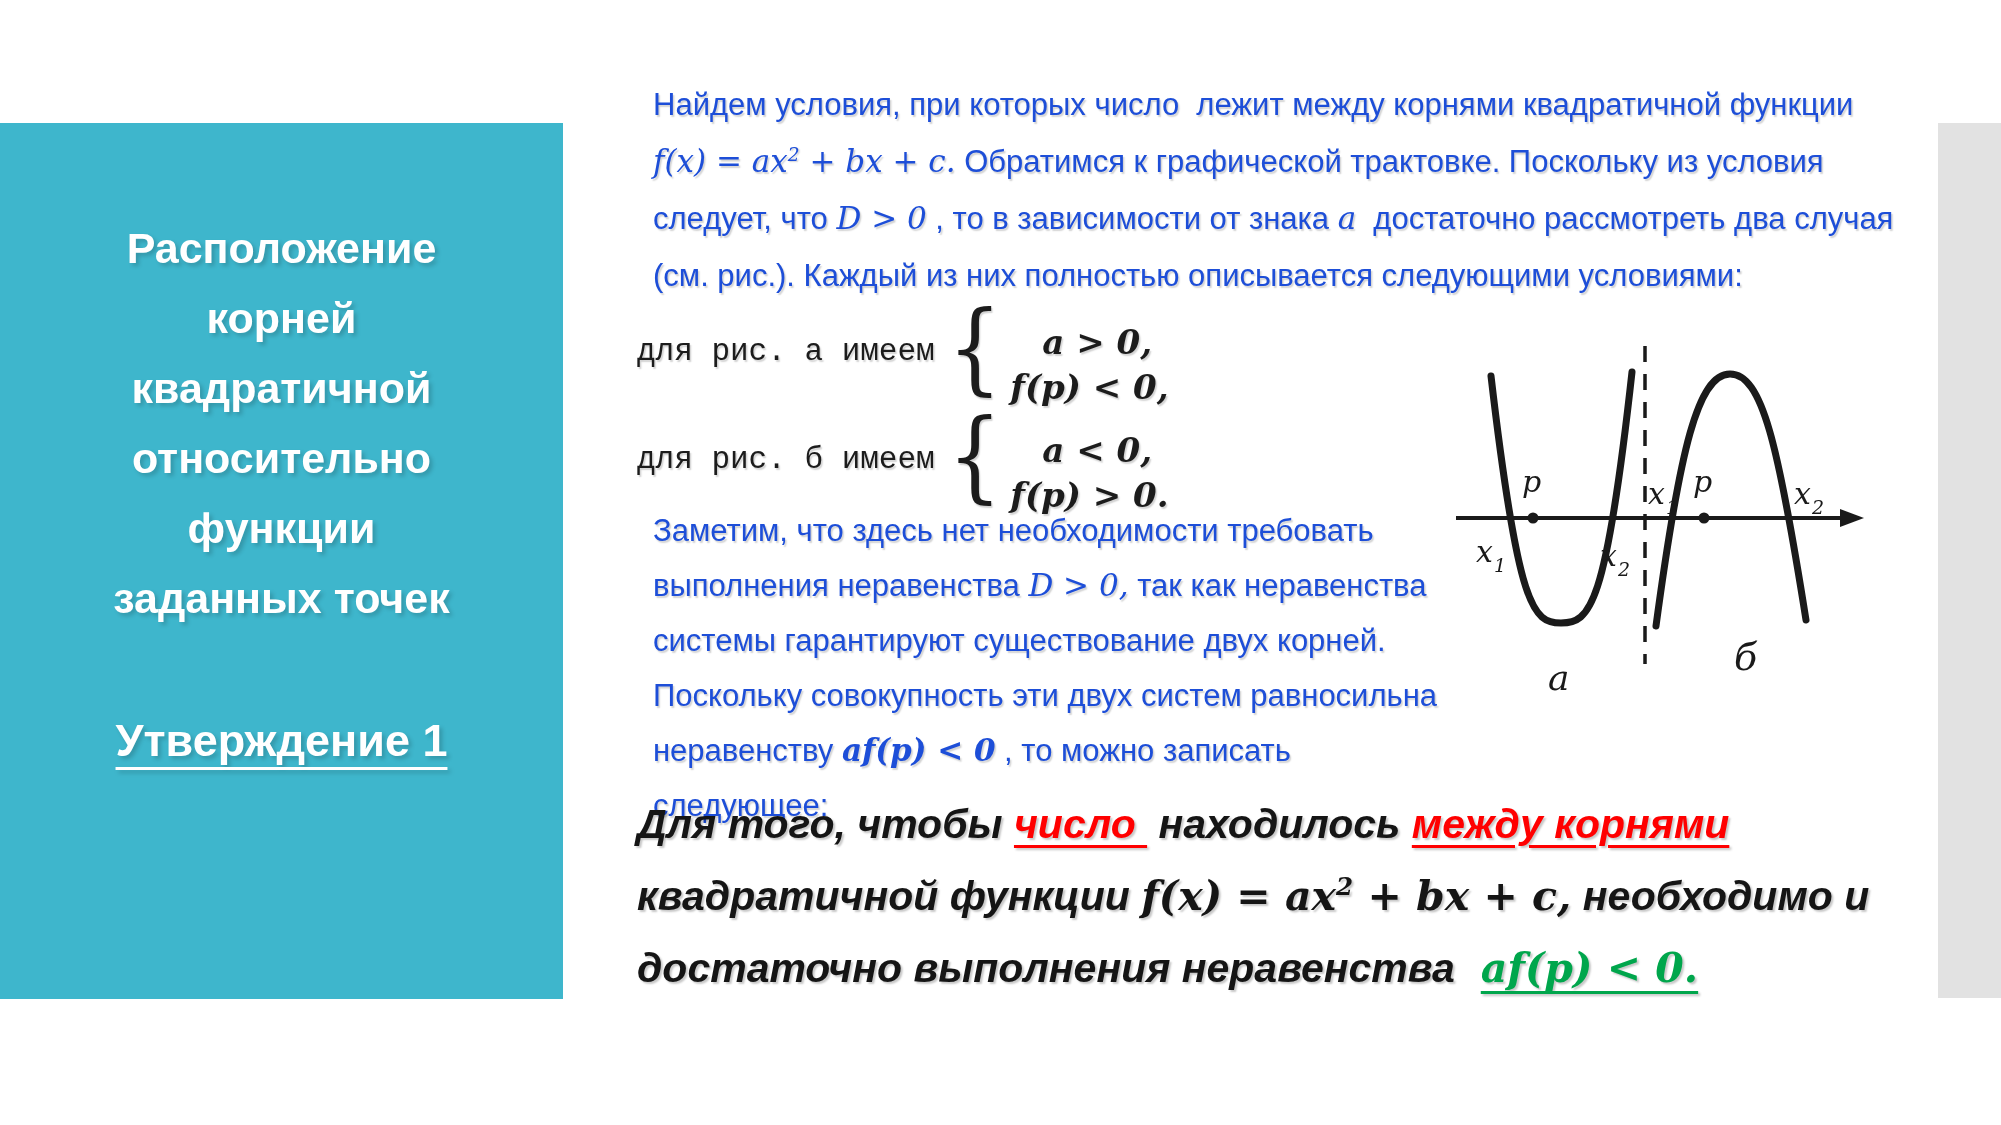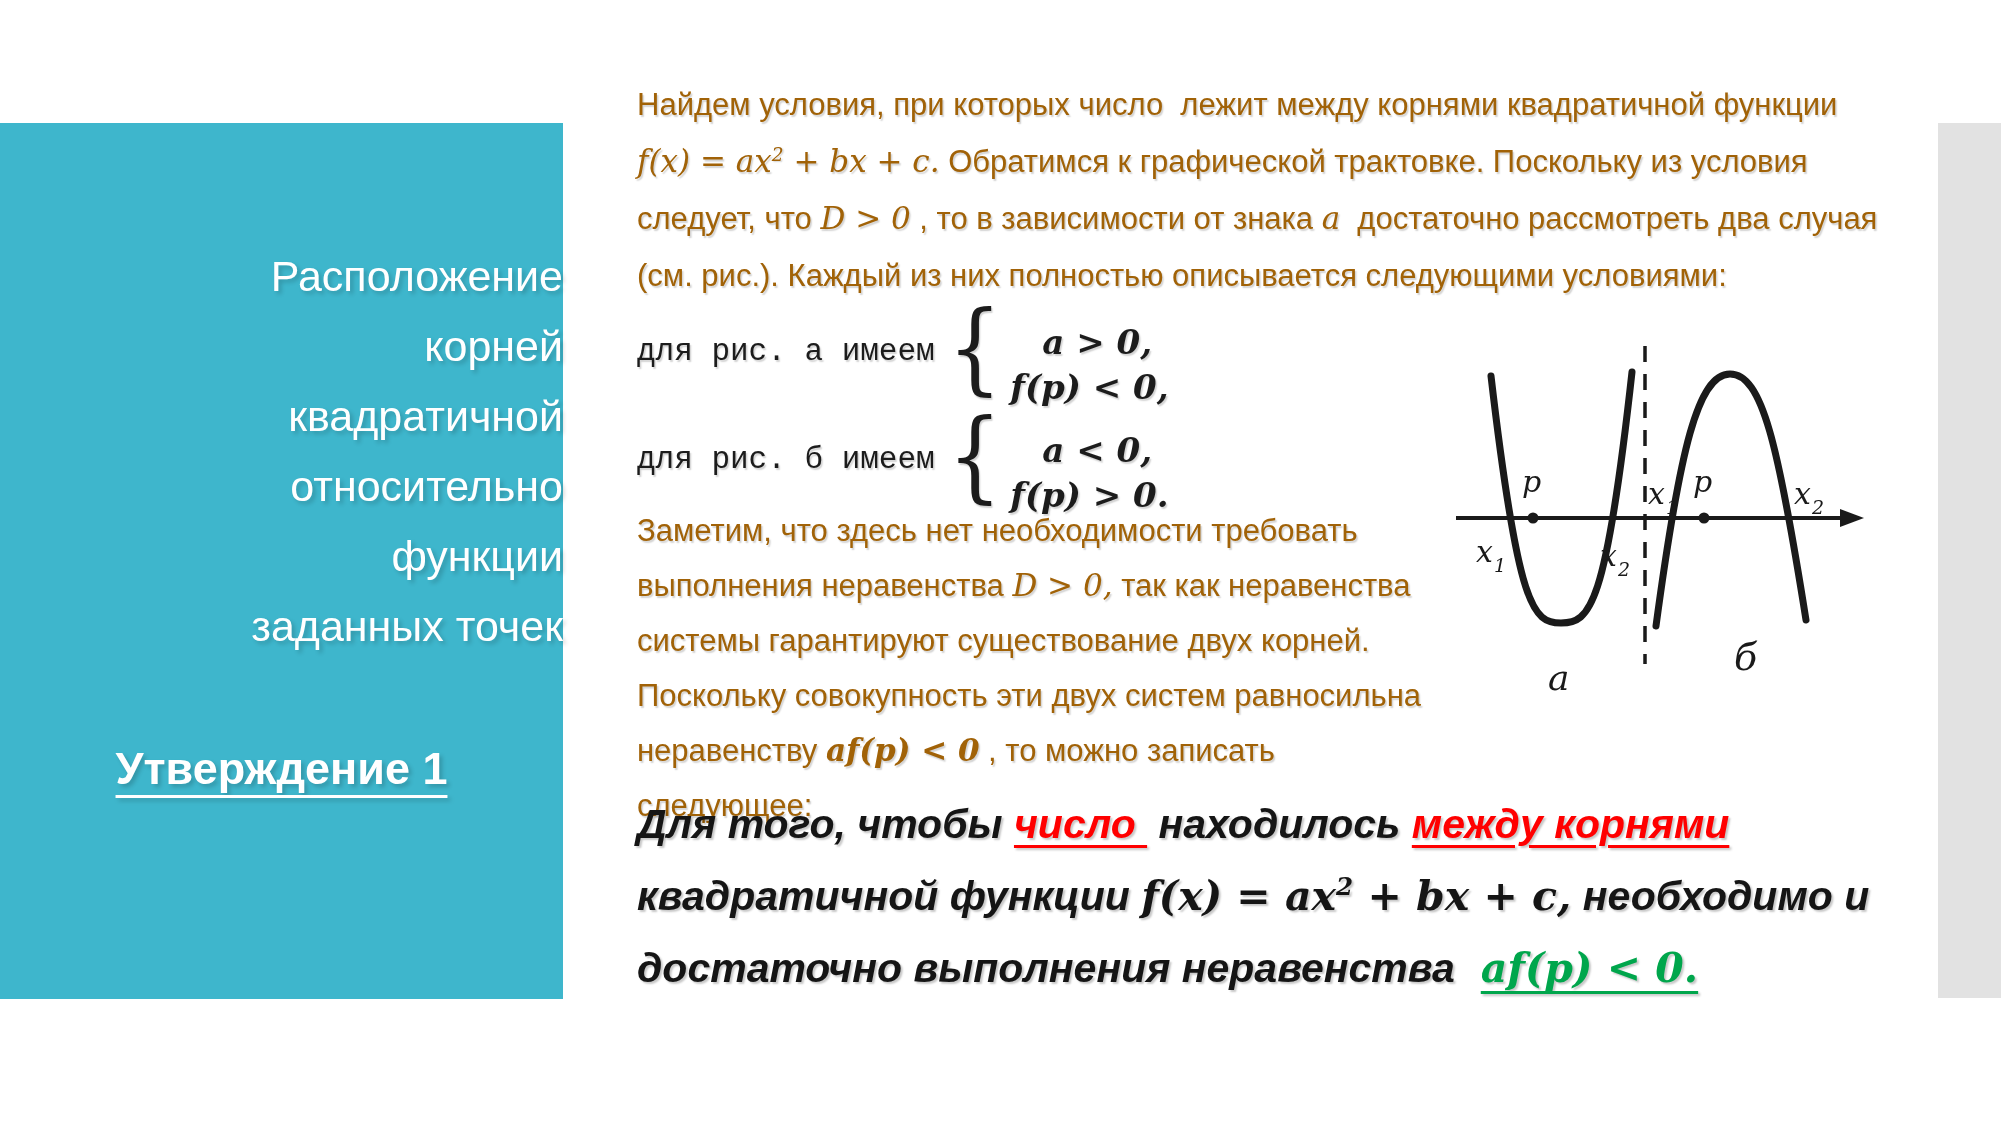--- a/index.html
+++ b/index.html
@@ -7,32 +7,31 @@
     width:2001px;height:1125px;position:relative;overflow:hidden;
     background:#ffffff;color:#1c1c1c;
     font-family:"Liberation Sans",sans-serif;
   }
   
   .sidebar{
     position:absolute;left:0;top:123px;width:563px;height:876px;
     background:var(--teal,#3EB6CC);color:#ffffff;text-align:center;
   }
   .sidebar-title{
-    padding-top:118px;font-size:43px;font-weight:normal;line-height:70px;
+    padding-top:90px;font-size:43px;font-weight:bold;line-height:70px;
     text-shadow:3px 3px 4px rgba(0,0,0,0.18);
-    text-align:right;
   }
   .sidebar-subtitle{
     margin-top:82px;font-size:45px;font-weight:bold;
     text-decoration:underline;text-underline-offset:11px;text-decoration-thickness:3px;
     text-shadow:3px 3px 4px rgba(0,0,0,0.18);
   }
   
-  .txt{position:absolute;font-size:31px;line-height:57px;color:#a16207;
-       text-shadow:1.5px 1.5px 1.5px rgba(0,0,0,0.18);}
+  .txt{position:absolute;font-size:31px;line-height:57px;color:#1d4ed8;
+       text-shadow:1.5px 1.5px 1.5px rgba(0,0,0,0.18);margin-left:16px;}
   .p1{left:637px;top:76px;width:1290px;}
   .note{left:637px;top:503px;width:820px;line-height:55px;}
   .math{font-family:"DejaVu Serif","Liberation Serif",serif;font-style:italic;}
   .mathb{font-family:"DejaVu Serif","Liberation Serif",serif;font-style:italic;font-weight:bold;}
   sup{font-size:60%;line-height:0;}
   
   .sys{position:absolute;left:637px;display:flex;align-items:center;
        text-shadow:1.5px 1.5px 1.5px rgba(0,0,0,0.18);}
   .sys-a{top:292px;}
   .sys-b{top:400px;}

